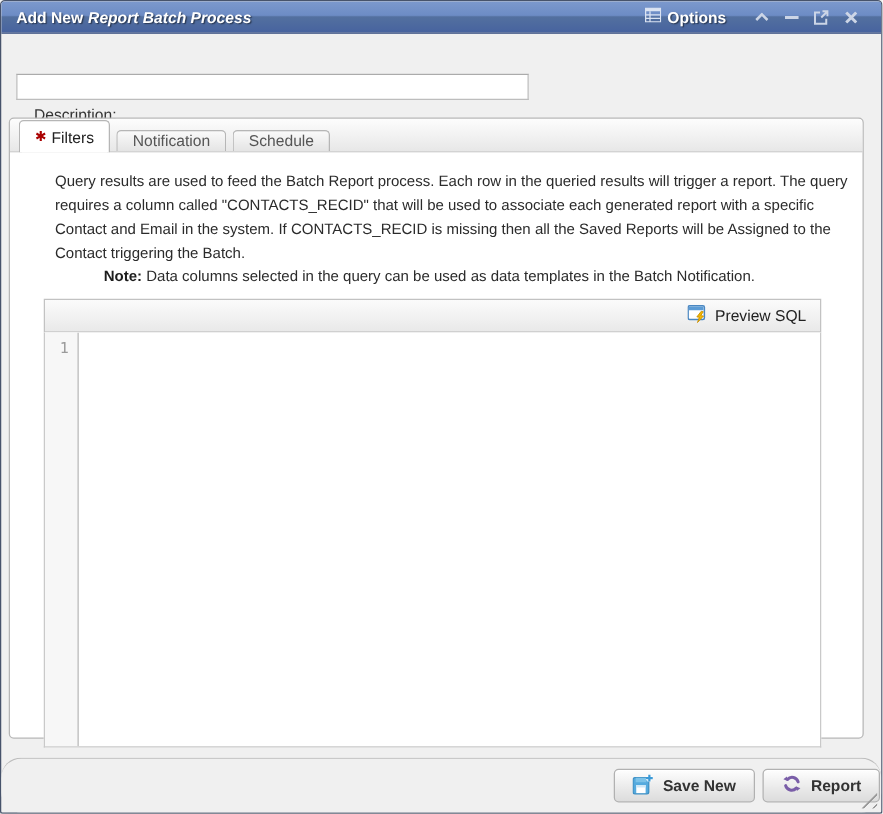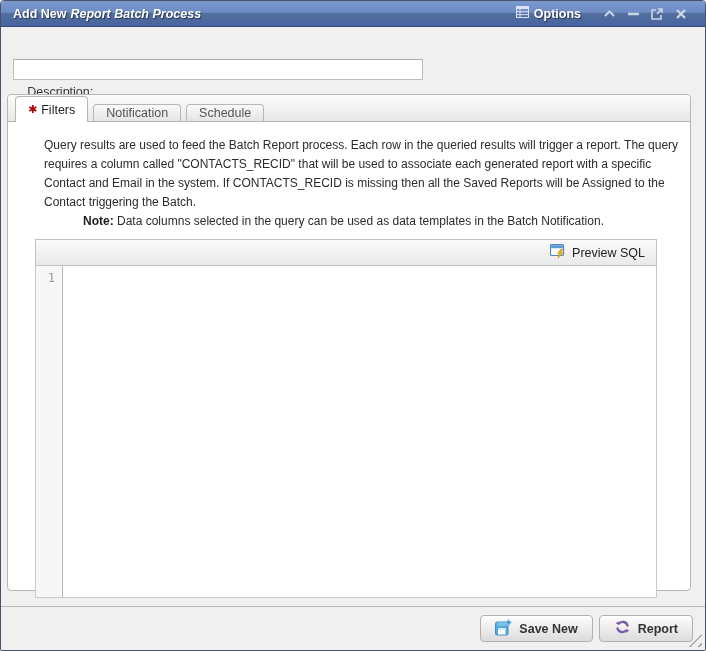--- a/index.html
+++ b/index.html
@@ -81,21 +81,21 @@
     text-align:right; padding:5px 7px 0 0;
     font-family:"DejaVu Sans Mono","Liberation Mono",monospace;
     font-size:12px; color:#9b9b9b;
   }
   .editor-content { flex:1; padding:5px 6px; font-family:"DejaVu Sans Mono","Liberation Mono",monospace; font-size:12px; color:#333; outline:none; }
 
   
   .footer {
     position:absolute; left:0; right:0; bottom:0; height:44px;
     border-top:1px solid #bcbcbc; background:#f0f0f0;
-    display:flex; align-items:center; justify-content:flex-end; gap:6px; padding:0 12px;
+    display:flex; align-items:center; justify-content:flex-end; gap:6px; padding:0 1px;border-radius:16px;
   }
   .btn {
     display:flex; align-items:center; gap:7px; height:27px; padding:0 14px;
     border:1px solid #b1b1b1; border-radius:4px;
     background:linear-gradient(to bottom,#fefefe,#e9e9e9 60%,#dcdcdc);
     font-size:12.5px; font-weight:bold; color:#333; cursor:pointer;
     box-shadow:0 1px 0 rgba(255,255,255,.8) inset;
   }
   .resize-grip {
     position:absolute; right:3px; bottom:3px; width:13px; height:13px;

